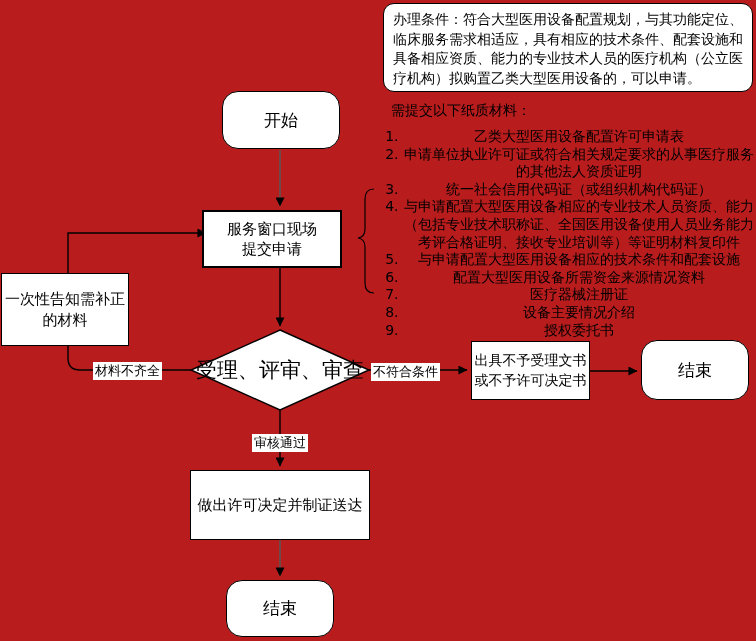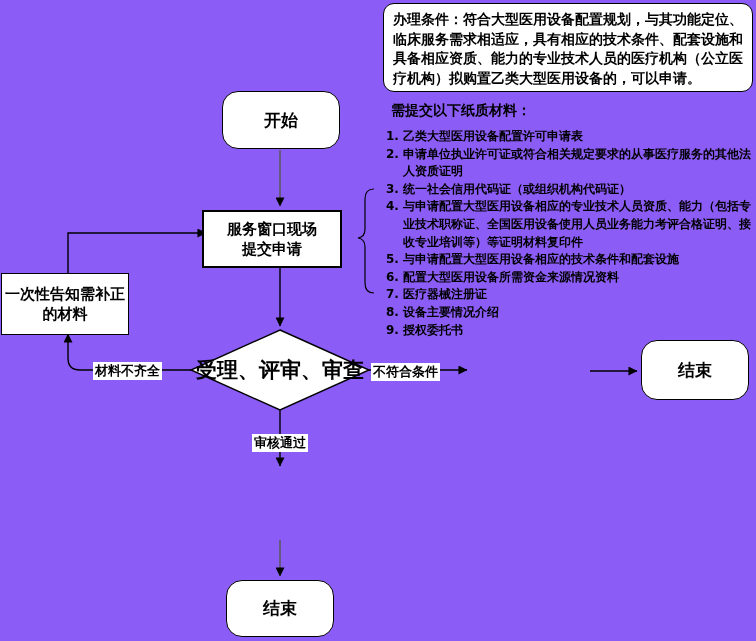--- a/index.html
+++ b/index.html
@@ -2,40 +2,39 @@
 <html><head>
 <meta charset="utf-8">
 <style>
   * { margin: 0; padding: 0; box-sizing: border-box; }
   html, body { background: #ffffff; }
   body { font-family: "DejaVu Sans", "Liberation Sans", sans-serif; color: #000; }
   .canvas {
     position: relative;
     width: 756px;
     height: 641px;
-    background: #8b5cf6;
+    background: #b91c1c;
     overflow: hidden;
-    font-weight: bold;
   }
   .layer { position: absolute; left: 0; top: 0; width: 756px; height: 641px; }
   .node {
     position: absolute;
     border: 1px solid #000;
     background: #fff;
     display: flex;
     flex-direction: column;
     align-items: center;
     justify-content: center;
     text-align: center;
     line-height: 1.35;
   }
   .rounded { border-radius: 16px; }
   .node-start    { left: 222px; top: 91px;  width: 118px; height: 58px; font-size: 17px; }
   .node-submit   { left: 202px; top: 210px; width: 140px; height: 58px; border-width: 2px; font-size: 15px; }
-  .node-notify   { left: 1px;   top: 273px; width: 128px; height: 62px; font-size: 15px; }
+  .node-notify   { left: 1px;   top: 273px; width: 128px; height: 73px; font-size: 15px; }
   .node-reject   { left: 471px; top: 341px; width: 119px; height: 59px; font-size: 14px; line-height: 1.4; }
   .node-endright { left: 641px; top: 340px; width: 108px; height: 60px; font-size: 17px; }
   .node-license  { left: 190px; top: 470px; width: 180px; height: 70px; font-size: 15px; }
   .node-endbot   { left: 226px; top: 580px; width: 108px; height: 57px; font-size: 17px; }
   .decision-text {
     position: absolute;
     left: 191px; top: 330px; width: 178px; height: 80px;
     display: flex; align-items: center; justify-content: center;
     font-size: 21px; text-align: center;
   }
@@ -62,22 +61,23 @@
   }
   .materials-heading {
     position: absolute;
     left: 391px; top: 102px;
     font-size: 14px;
   }
   .materials-list {
     position: absolute;
     left: 386px; top: 128px;
     width: 369px;
-    font-size: 12px;
+    font-size: 14px;
     line-height: 17.6px;
+    text-align: center;
   }
   .materials-list ol { list-style: decimal outside; padding-left: 17px; }
   .materials-list li { margin: 0; }
 </style>
 </head>
 <body>
 
 <div class="canvas">
 
   <svg class="layer" width="756" height="641" viewBox="0 0 756 641">
@@ -138,25 +138,32 @@
 
   <div class="decision-text">
     <span>受理、评审、审查</span>
   </div>
 
   <div class="node node-notify">
     <span>一次性告知需补正</span>
     <span>的材料</span>
   </div>
 
+  <div class="node node-reject">
+    <span>出具不予受理文书</span>
+    <span>或不予许可决定书</span>
+  </div>
 
   <div class="node rounded node-endright">
     <span>结束</span>
   </div>
 
+  <div class="node node-license">
+    <span>做出许可决定并制证送达</span>
+  </div>
 
   <div class="node rounded node-endbot">
     <span>结束</span>
   </div>
 
   <div class="edge-label lbl-incomplete">材料不齐全</div>
   <div class="edge-label lbl-rejected">不符合条件</div>
   <div class="edge-label lbl-approved">审核通过</div>
 
 </div>

